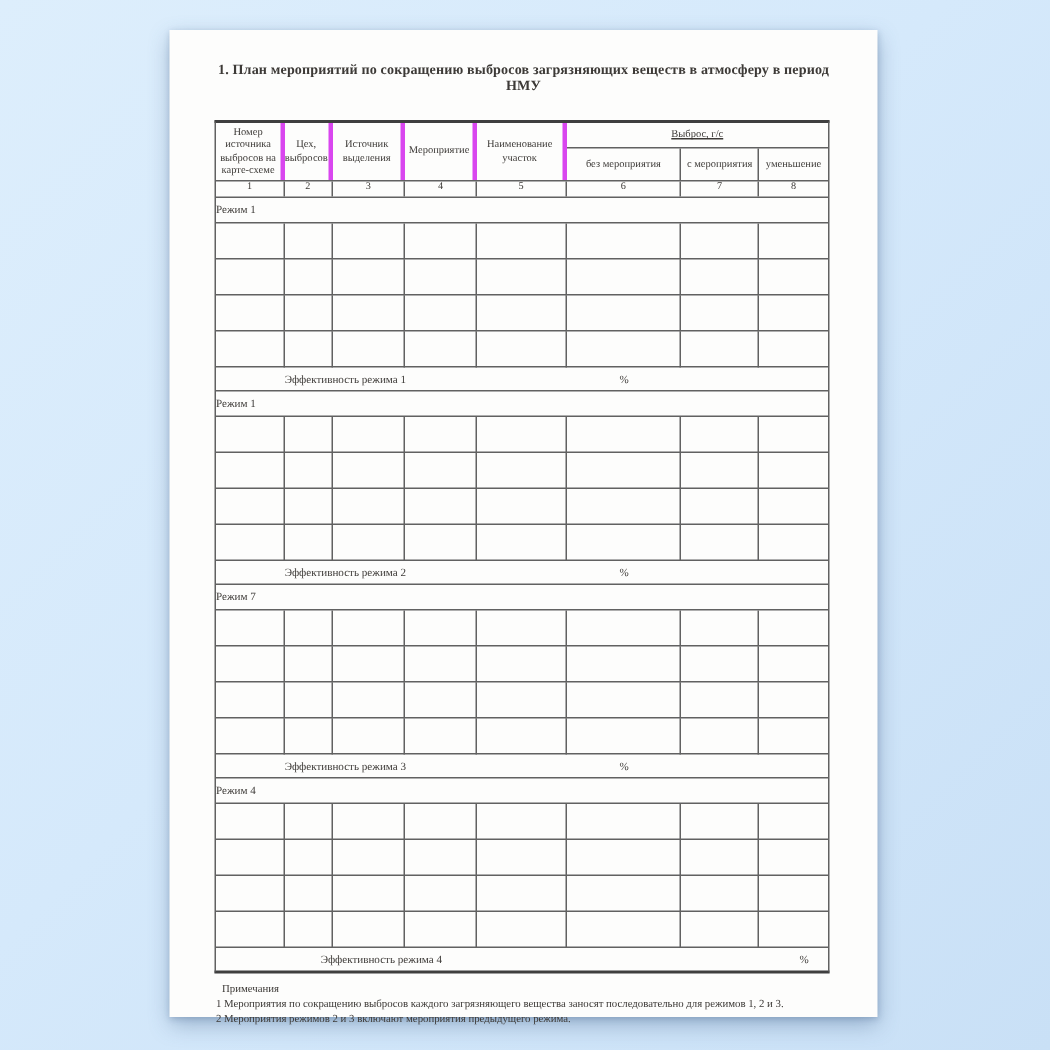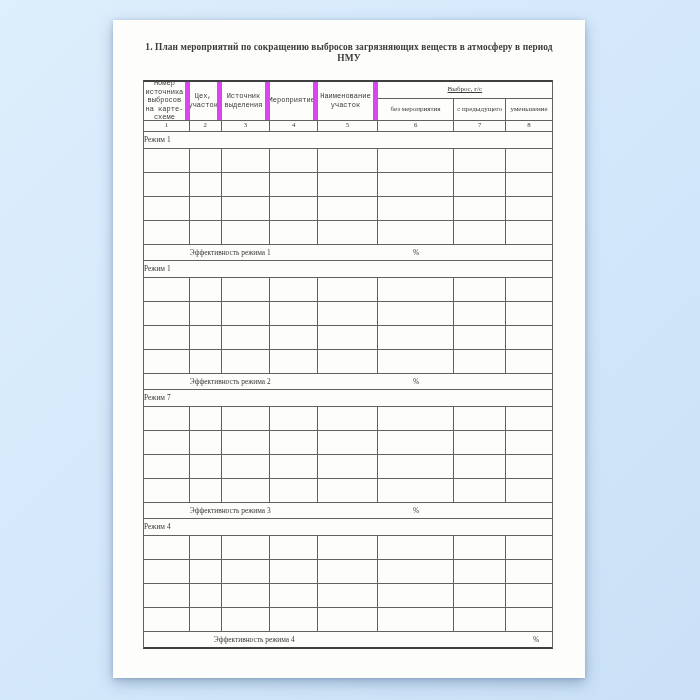--- a/index.html
+++ b/index.html
@@ -28,21 +28,21 @@
   .cols{
     display:grid;
     grid-template-columns:11.22% 7.80% 11.95% 11.71% 14.63% 18.78% 12.68% 11.22%;
   }
   .hdr{grid-template-rows:17px 21px;border-bottom:1px solid #616161;}
   .hcell,.hgroup,.hsub,.ncell{
     display:flex;align-items:center;justify-content:center;
     text-align:center;font-size:7px;line-height:1.22;
     padding:1px 2px;box-sizing:border-box;overflow:hidden;
   }
-  .hcell{grid-row:1/3;border-right:5px solid #d946ef;font-family:Liberation Mono, monospace;}
+  .hcell{grid-row:1/3;border-right:3px solid #d946ef;}
   .hgroup{grid-column:6/9;grid-row:1;border-bottom:1px solid #616161;text-decoration:underline;}
   .hsub{grid-row:2;border-right:1px solid #616161;}
   .hsub:last-child{border-right:none;}
   .numrow{border-bottom:1px solid #616161;grid-auto-rows:10px;}
   .ncell{font-size:6.8px;padding:0;}
   .ncell{border-right:1px solid #616161;}
   .ncell:last-child{border-right:none;}
   .regime{
     height:16px;line-height:16px;text-align:left;font-size:7.4px;
     border-bottom:1px solid #616161;
@@ -65,27 +65,27 @@
 
 <div style="position:absolute;inset:0;border-radius:15px;">
   <div class="paper">
 
     <div class="title">1. План мероприятий по сокращению выбросов загрязняющих веществ в атмосферу в период НМУ</div>
 
     <div class="tbl">
 
       <div class="cols hdr">
         <div class="hcell">Номер источника выбросов на карте-схеме</div>
-        <div class="hcell">Цех, участок</div>
+        <div class="hcell">Цех, выбросов</div>
         <div class="hcell">Источник выделения</div>
         <div class="hcell">Мероприятие</div>
         <div class="hcell">Наименование участок</div>
         <div class="hgroup">Выброс, г/с</div>
         <div class="hsub">без мероприятия</div>
-        <div class="hsub">с предыдущего</div>
+        <div class="hsub">с мероприятия</div>
         <div class="hsub">уменьшение</div>
       </div>
 
       <div class="cols numrow">
         <div class="ncell">1</div>
         <div class="ncell">2</div>
         <div class="ncell">3</div>
         <div class="ncell">4</div>
         <div class="ncell">5</div>
         <div class="ncell">6</div>
@@ -248,15 +248,20 @@
           <div></div>
           <div></div>
         </div>
       <div class="cols effrow">
         <span class="efflabel">Эффективность режима 4</span>
         <span class="effpct">%</span>
       </div>
 
     </div>
 
+    <div class="notes">
+      <div class="nheading">Примечания</div>
+      <div>1 Мероприятия по сокращению выбросов каждого загрязняющего вещества заносят последовательно для режимов 1, 2 и 3.</div>
+      <div>2 Мероприятия режимов 2 и 3 включают мероприятия предыдущего режима.</div>
+    </div>
 
   </div>
 </div>
 
 </body></html>

